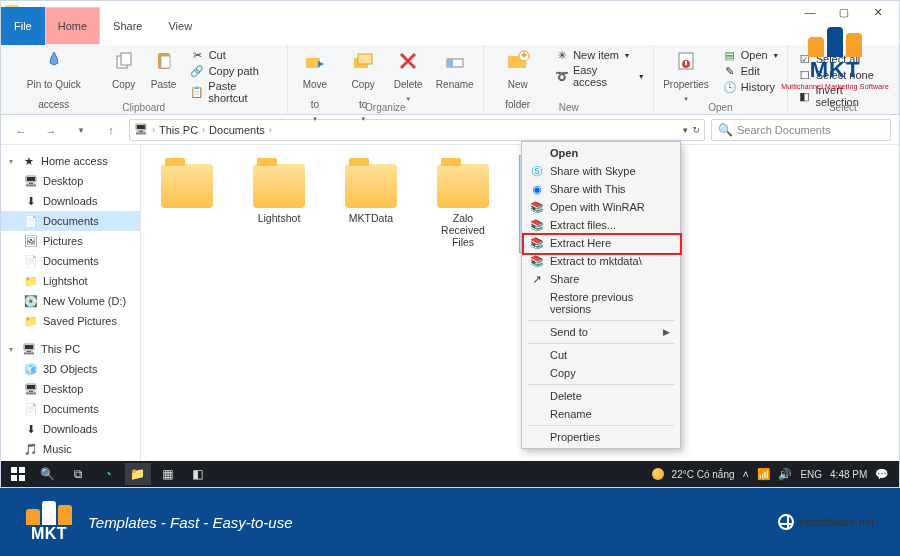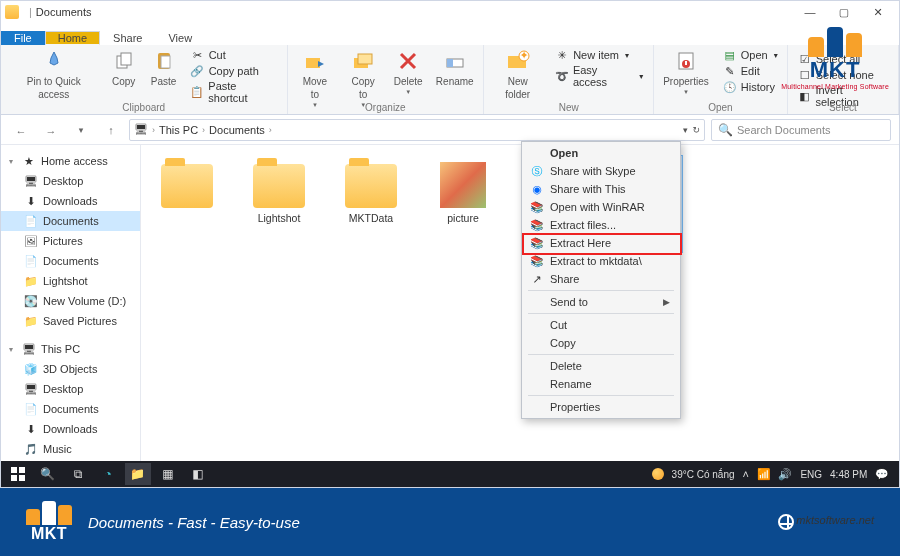--- a/index.html
+++ b/index.html
@@ -5,28 +5,28 @@
 *{margin:0;padding:0;box-sizing:border-box;font-family:"Segoe UI",Arial,sans-serif;font-size:11px;color:#333}
 body{width:900px;height:556px;background:#fff;position:relative;overflow:hidden}
 .window{position:absolute;inset:0 0 68px 0;background:#fff;display:flex;flex-direction:column;border:1px solid #cfd6e4}
 .titlebar{height:22px;display:flex;align-items:center;padding:0 4px;background:#fff}
 .titlebar .folder-ico{width:14px;height:14px;background:linear-gradient(#ffd870,#fcb83d);border-radius:2px;margin-right:6px}
 .titlebar .sep{color:#999;margin:0 4px}
 .titlebar .title-text{color:#333}
 .titlebar .win-ctrls{margin-left:auto;display:flex}
 .titlebar .wc{width:34px;height:22px;display:flex;align-items:center;justify-content:center;color:#444}
 .tabs{height:22px;display:flex;align-items:flex-end;background:#fff}
-.tab{padding:0 12px;border:1px solid transparent;color:#444;cursor:pointer}
+.tab{padding:12px 12px;border:1px solid transparent;color:#444;cursor:pointer}
 .tab.file{background:#1979ca;color:#fff}
-.tab.active{border:1px solid #cfd6e4;border-bottom-color:#f5f6f7;background:#eab308}
+.tab.active{border:1px solid #cfd6e4;border-bottom-color:#f5f6f7;background:#fca5a5}
 .ribbon{height:70px;background:#f5f6f7;border-bottom:1px solid #cfd6e4;display:flex}
 .rgroup{border-right:1px solid #e2e6ee;padding:2px 6px 0;display:flex;flex-direction:column;align-items:center;position:relative}
 .rgroup .row{display:flex;gap:6px;align-items:flex-start}
 .rbtn{display:flex;flex-direction:column;align-items:center;padding:2px 4px;cursor:pointer;min-width:34px}
-.rbtn .lbl{font-size:10px;color:#555;margin-top:2px;text-align:center;line-height:13px}
+.rbtn .lbl{font-size:10px;color:#555;margin-top:2px;text-align:center;line-height:20px}
 .rbtn .dd{font-size:7px;color:#666}
 .rico{width:24px;height:24px;display:flex;align-items:center;justify-content:center}
 .mini-list{display:flex;flex-direction:column;gap:0}
 .mini{display:flex;align-items:center;gap:4px;padding:1px 4px;cursor:pointer}
 .mini .mi{width:14px;height:14px;display:flex;align-items:center;justify-content:center}
 .glabel{position:absolute;bottom:1px;left:0;right:0;text-align:center;font-size:10px;color:#777}
 .addr{height:30px;display:flex;align-items:center;gap:6px;padding:2px 8px;border-bottom:1px solid #e6e9f0}
 .navbtn{width:24px;height:24px;display:flex;align-items:center;justify-content:center;color:#666;cursor:pointer;border-radius:2px}
 .crumb{flex:1;height:22px;border:1px solid #cfd6e4;border-radius:2px;display:flex;align-items:center;padding:0 4px;gap:2px}
 .crumb span{color:#333}
@@ -68,21 +68,21 @@
 .taskbar{bottom:68px}
 .taskbar{height:28px}
 .taskbar{bottom:69px}
 
 .taskbar{position:absolute;left:1px;right:1px;height:26px;background:#1c1e25;display:flex;align-items:center;padding:0 4px;gap:4px;color:#ddd;bottom:69px}
 .tb-ico{width:26px;height:22px;display:flex;align-items:center;justify-content:center;font-size:12px;color:#ddd;cursor:pointer}
 .taskbar .right{margin-left:auto;display:flex;align-items:center;gap:8px;padding-right:6px}
 .weather-dot{width:12px;height:12px;border-radius:50%;background:radial-gradient(circle at 35% 35%,#ffd36b,#f7a12a)}
 .footer{position:absolute;left:0;right:0;bottom:0;height:68px;background:#0b4a8f;display:flex;align-items:center;padding:0 26px;gap:16px;color:#fff}
 .footer .slogan{font-style:italic;font-size:15px;color:#fff}
-.footer .site{margin-left:auto;display:flex;gap:2px;font-style:italic;color:#fff;font-size:14px}
+.footer .site{margin-left:auto;display:flex;align-items:center;gap:2px;color:#fff;font-size:14px}
 .globe-sm{width:16px;height:16px;border-radius:50%;border:2px solid #fff;position:relative}
 .globe-sm:before,.globe-sm:after{content:"";position:absolute;background:#fff}
 .globe-sm:before{left:7px;top:0;width:2px;height:100%}
 .globe-sm:after{top:7px;left:0;height:2px;width:100%}
 .logo-mkt{display:flex;flex-direction:column;align-items:center}
 .logo-mkt .peaks{display:flex;gap:2px;align-items:flex-end}
 .logo-mkt .pk{width:14px;border-radius:3px 3px 0 0}
 .logo-mkt .txt{font-weight:800;color:#fff;font-size:16px;letter-spacing:.5px}
 .logo-top{position:absolute;right:10px;top:26px;text-align:center}
 .logo-top .peaks{display:flex;gap:3px;align-items:flex-end;justify-content:center}
@@ -408,26 +408,20 @@
           <div class="flbl">Lightshot</div>
         </div>
         <div class="fitem">
           <div class="thumb" style="display:flex;align-items:flex-end;justify-content:center">
             <div class="folder-big"></div>
           </div>
           <div class="flbl">MKTData</div>
         </div>
         <div class="fitem">
           <div class="thumb" style="display:flex;align-items:flex-end;justify-content:center">
-            <div class="pic-thumb"></div>
-          </div>
-          <div class="flbl">picture</div>
-        </div>
-        <div class="fitem">
-          <div class="thumb" style="display:flex;align-items:flex-end;justify-content:center">
             <div class="folder-big"></div>
           </div>
           <div class="flbl">Zalo Received Files</div>
         </div>
         <div class="fitem sel">
           <div class="thumb" style="display:flex;align-items:flex-end;justify-content:center">
             <div class="rar-thumb">
               <div class="book b1"></div>
               <div class="book b2"></div>
               <div class="book b3"></div>
@@ -473,20 +467,23 @@
         <span class="cico">📚</span>
         <span>Extract Here</span>
       </div>
     <div class="ctx-item">
         <span class="cico">📚</span>
         <span>Extract to mktdata\</span>
       </div>
     <div class="ctx-item">
         <span class="cico">↗</span>
         <span>Share</span>
+      </div>
+    <div class="ctx-item">
+        <span>Restore previous versions</span>
       </div>
     <div class="ctx-sep"></div>
     <div class="ctx-item">
         <span>Send to</span>
         <span class="arrow">▶</span>
       </div>
     <div class="ctx-sep"></div>
     <div class="ctx-item">
         <span>Cut</span>
       </div>
@@ -518,37 +515,37 @@
       </svg>
     </div>
   <div class="tb-ico">🔍</div>
   <div class="tb-ico">⧉</div>
   <div class="tb-ico" style="color:#3cc1d0">◔</div>
   <div class="tb-ico" style="background:#3a3d46">📁</div>
   <div class="tb-ico">▦</div>
   <div class="tb-ico">◧</div>
   <div class="right">
     <span class="weather-dot"></span>
-    <span style="color:#ddd;font-size:10px">39°C  Có nắng</span>
+    <span style="color:#ddd;font-size:10px">22°C  Có nắng</span>
     <span style="color:#ddd">˄</span>
     <span style="color:#ddd">📶</span>
     <span style="color:#ddd">🔊</span>
     <span style="color:#ddd;font-size:10px">ENG</span>
     <span style="color:#ddd;font-size:10px">4:48 PM</span>
     <span style="color:#ddd">💬</span>
   </div>
 </div>
 
 <div class="footer">
   <div class="logo-mkt">
     <div class="peaks">
       <div class="pk" style="height:16px;background:#f7a12a"></div>
       <div class="pk" style="height:24px;background:#fff"></div>
       <div class="pk" style="height:20px;background:#f7a12a"></div>
     </div>
     <div class="txt">MKT</div>
   </div>
-  <div class="slogan">Documents - Fast - Easy-to-use</div>
+  <div class="slogan">Templates - Fast - Easy-to-use</div>
   <div class="site">
     <span class="globe-sm"></span>
     <span>mktsoftware.net</span>
   </div>
 </div>
 
 </body></html>

